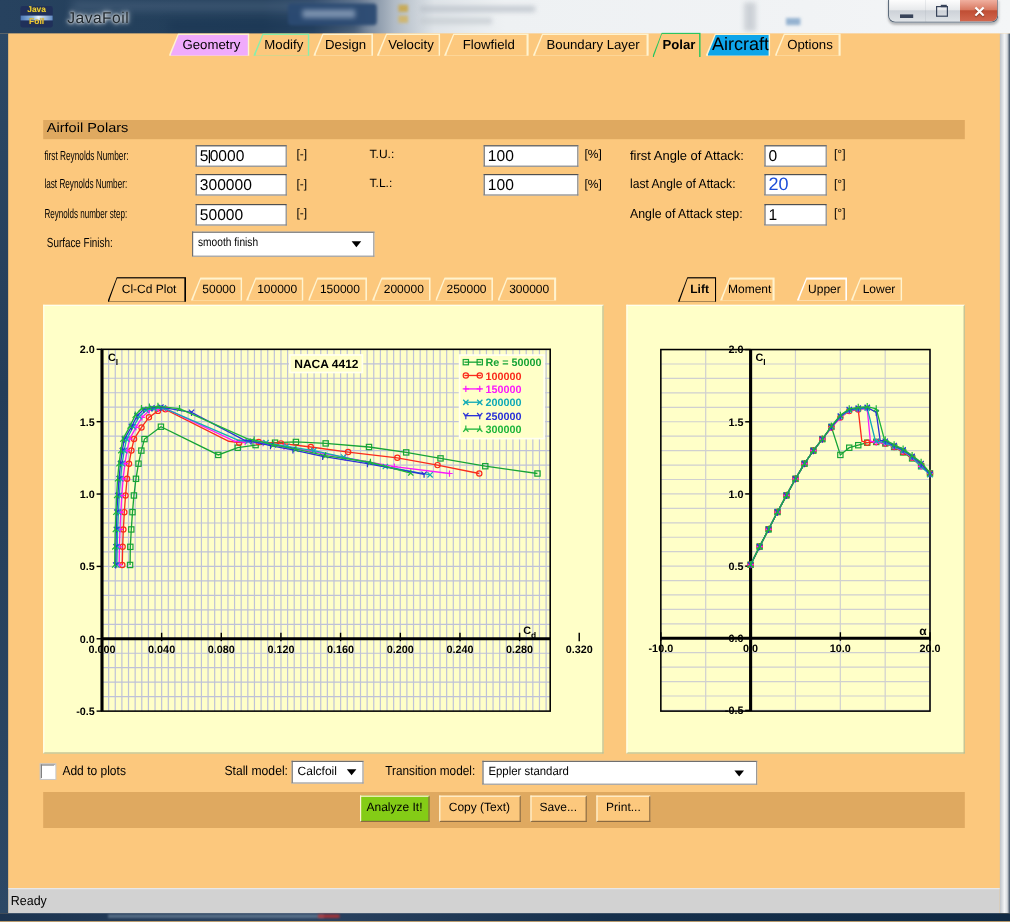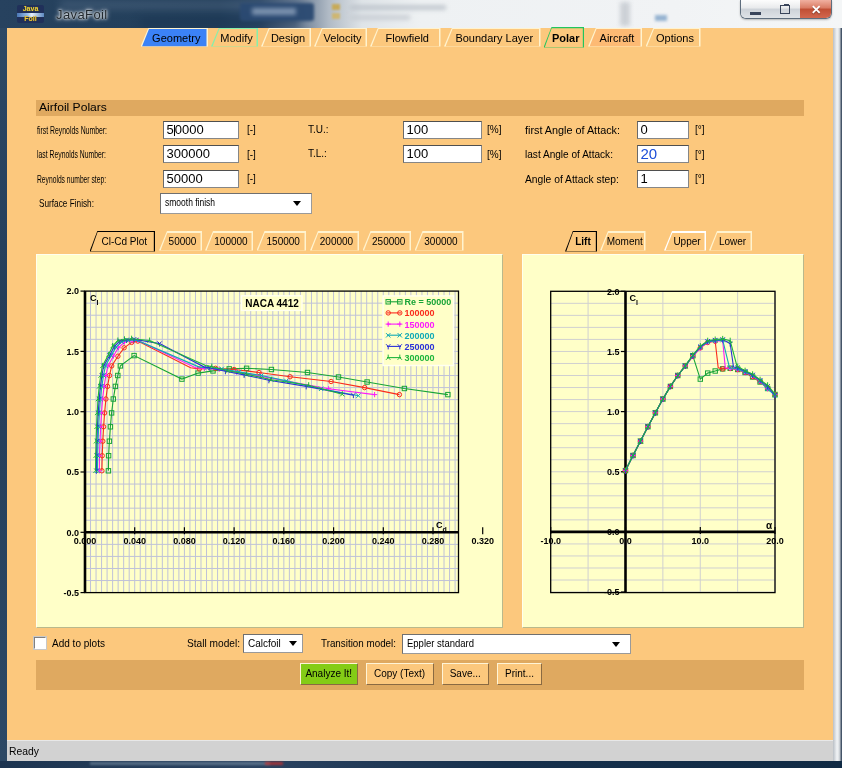--- a/index.html
+++ b/index.html
@@ -32,42 +32,42 @@
   </div>
 <div style="position:absolute;left:0;top:28px;width:7px;height:733px;background:linear-gradient(#2c4865,#243d59 40%,#2c4865)"></div>
 <div style="position:absolute;left:833px;top:28px;width:9px;height:733px;background:linear-gradient(90deg,#b9bfc6,#f2f4f6 45%,#d8dce0 70%,#23364d)"></div>
 <div style="position:absolute;left:7px;top:740px;width:826px;height:20.5px;background:#d2d2d2;border-top:1px solid #e8e8e8"></div>
 <div style="position:absolute;left:9.3px;top:743.5px;height:14px;line-height:14px;font-size:11px;color:#000;white-space:nowrap;transform:scaleX(0.943);transform-origin:0 50%">Ready</div>
 <div style="position:absolute;left:0;top:760.5px;width:842px;height:7.5px;background:linear-gradient(90deg,#1c3450,#2a4260 30%,#16304c 60%,#102a44)"></div>
 <div style="position:absolute;left:90px;top:762px;width:180px;height:3px;background:#8aa0b4;opacity:.5;filter:blur(1px)"></div>
 <div style="position:absolute;left:265px;top:762px;width:18px;height:3px;background:#c03030;opacity:.8;filter:blur(1px)"></div>
 <div style="position:absolute;left:7px;top:28px;width:826px;height:712px;background:#fcc87d"></div>
 <div style="position:absolute;left:140.5px;top:27.5px;width:67.5px;height:19px;clip-path:polygon(8px 0,100% 0,100% 100%,0 100%);background:#fff3cf">
-    <div style="position:absolute;left:1.5px;top:1.5px;right:1.5px;bottom:0;clip-path:polygon(7px 0,100% 0,100% 100%,0 100%);background:#3b82f6;display:flex;align-items:center;justify-content:center;font-size:11px;font-weight:normal;color:#000;padding-left:4px">Geometry</div>
+    <div style="position:absolute;left:1.5px;top:1.5px;right:1.5px;bottom:0;clip-path:polygon(7px 0,100% 0,100% 100%,0 100%);background:#f0abfc;display:flex;align-items:center;justify-content:center;font-size:11px;font-weight:normal;color:#000;padding-left:4px">Geometry</div>
   </div>
 <div style="position:absolute;left:211px;top:27.5px;width:47px;height:19px;clip-path:polygon(8px 0,100% 0,100% 100%,0 100%);background:#86efac">
     <div style="position:absolute;left:1.5px;top:1.5px;right:1.5px;bottom:0;clip-path:polygon(7px 0,100% 0,100% 100%,0 100%);background:#fcc87d;display:flex;align-items:center;justify-content:center;font-size:11px;font-weight:normal;color:#000;padding-left:4px">Modify</div>
   </div>
 <div style="position:absolute;left:261px;top:27.5px;width:50px;height:19px;clip-path:polygon(8px 0,100% 0,100% 100%,0 100%);background:#fff3cf">
     <div style="position:absolute;left:1.5px;top:1.5px;right:1.5px;bottom:0;clip-path:polygon(7px 0,100% 0,100% 100%,0 100%);background:#fcc87d;display:flex;align-items:center;justify-content:center;font-size:11px;font-weight:normal;color:#000;padding-left:4px">Design</div>
   </div>
 <div style="position:absolute;left:314px;top:27.5px;width:53px;height:19px;clip-path:polygon(8px 0,100% 0,100% 100%,0 100%);background:#fff3cf">
     <div style="position:absolute;left:1.5px;top:1.5px;right:1.5px;bottom:0;clip-path:polygon(7px 0,100% 0,100% 100%,0 100%);background:#fcc87d;display:flex;align-items:center;justify-content:center;font-size:11px;font-weight:normal;color:#000;padding-left:4px">Velocity</div>
   </div>
 <div style="position:absolute;left:370px;top:27.5px;width:70.5px;height:19px;clip-path:polygon(8px 0,100% 0,100% 100%,0 100%);background:#fff3cf">
     <div style="position:absolute;left:1.5px;top:1.5px;right:1.5px;bottom:0;clip-path:polygon(7px 0,100% 0,100% 100%,0 100%);background:#fcc87d;display:flex;align-items:center;justify-content:center;font-size:11px;font-weight:normal;color:#000;padding-left:4px">Flowfield</div>
   </div>
 <div style="position:absolute;left:444px;top:27.5px;width:96.5px;height:19px;clip-path:polygon(8px 0,100% 0,100% 100%,0 100%);background:#fff3cf">
     <div style="position:absolute;left:1.5px;top:1.5px;right:1.5px;bottom:0;clip-path:polygon(7px 0,100% 0,100% 100%,0 100%);background:#fcc87d;display:flex;align-items:center;justify-content:center;font-size:11px;font-weight:normal;color:#000;padding-left:4px">Boundary Layer</div>
   </div>
 <div style="position:absolute;left:543.5px;top:27px;width:40.5px;height:20.5px;clip-path:polygon(8px 0,100% 0,100% 100%,0 100%);background:#22c55e">
     <div style="position:absolute;left:1.2px;top:1.2px;right:1.2px;bottom:0;clip-path:polygon(7px 0,100% 0,100% 100%,0 100%);background:#fcc87d;display:flex;align-items:center;justify-content:center;font-size:11px;font-weight:bold;color:#000;padding-left:4px">Polar</div>
   </div>
 <div style="position:absolute;left:588px;top:27.5px;width:54px;height:19px;clip-path:polygon(8px 0,100% 0,100% 100%,0 100%);background:#fff3cf">
-    <div style="position:absolute;left:1.5px;top:1.5px;right:1.5px;bottom:0;clip-path:polygon(7px 0,100% 0,100% 100%,0 100%);background:#fdba74;display:flex;align-items:center;justify-content:center;font-size:11px;font-weight:normal;color:#000;padding-left:4px">Aircraft</div>
+    <div style="position:absolute;left:1.5px;top:1.5px;right:1.5px;bottom:0;clip-path:polygon(7px 0,100% 0,100% 100%,0 100%);background:#0ea5e9;display:flex;align-items:center;justify-content:center;font-size:15px;font-weight:normal;color:#000;padding-left:4px">Aircraft</div>
   </div>
 <div style="position:absolute;left:645.5px;top:27.5px;width:55.0px;height:19px;clip-path:polygon(8px 0,100% 0,100% 100%,0 100%);background:#fff3cf">
     <div style="position:absolute;left:1.5px;top:1.5px;right:1.5px;bottom:0;clip-path:polygon(7px 0,100% 0,100% 100%,0 100%);background:#fcc87d;display:flex;align-items:center;justify-content:center;font-size:11px;font-weight:normal;color:#000;padding-left:4px">Options</div>
   </div>
 <div style="position:absolute;left:36px;top:99.5px;width:768px;height:16px;background:#dfa960"></div>
 <div style="position:absolute;left:39px;top:100px;height:14px;line-height:14px;font-size:11px;color:#000;white-space:nowrap;transform:scaleX(1.1);transform-origin:0 50%">Airfoil Polars</div>
 <div style="position:absolute;left:37px;top:122.5px;height:14px;line-height:14px;font-size:11px;color:#000;white-space:nowrap;transform:scaleX(0.626);transform-origin:0 50%">first Reynolds Number:</div>
 <div style="position:absolute;left:163px;top:120.5px;width:76px;height:18px;background:#fff;border:1px solid #868686;border-top-color:#4f4f4f;border-left-color:#6a6a6a;box-sizing:border-box;font-size:13px;line-height:15px;padding-left:2.5px;color:#000">5<span style="display:inline-block;width:1px;height:11px;background:#000;vertical-align:-2px"></span>0000</div>
 <div style="position:absolute;left:247px;top:123px;height:14px;line-height:14px;font-size:10px;color:#000;white-space:nowrap;transform:scaleX(1.0);transform-origin:0 50%">[-]</div>
 <div style="position:absolute;left:308px;top:122.5px;height:14px;line-height:14px;font-size:10px;color:#000;white-space:nowrap;transform:scaleX(1.0);transform-origin:0 50%">T.U.:</div>

